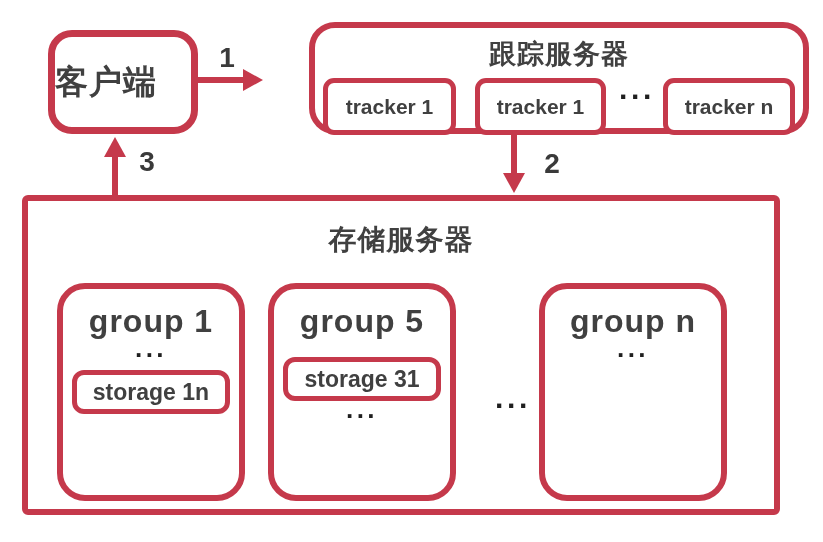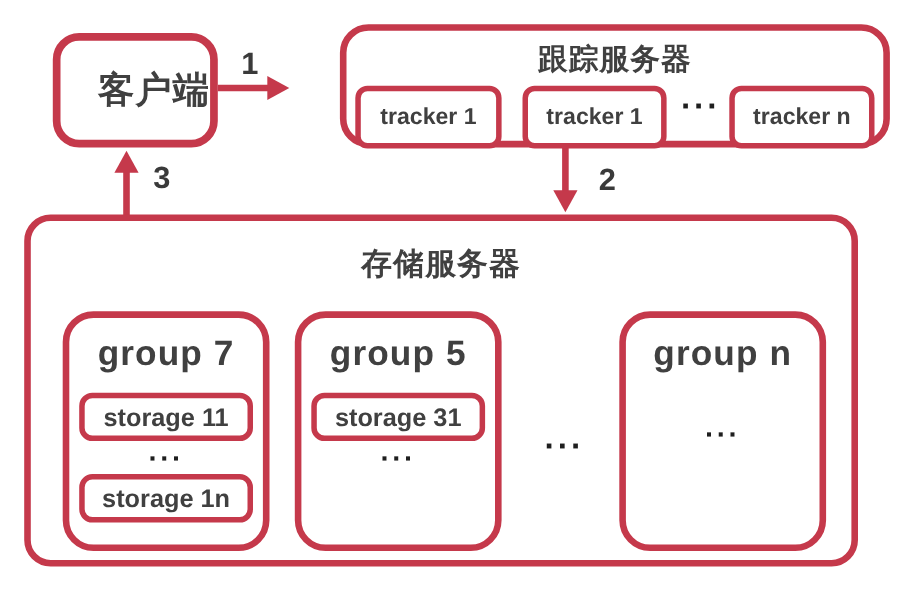--- a/index.html
+++ b/index.html
@@ -23,21 +23,21 @@
     border:6px solid var(--accent);
     background:#ffffff;
     color:var(--text);
     font-weight:bold;
   }
 
   
   .client{
     left:48px;top:30px;width:150px;height:104px;
     border-radius:24px;border-width:7px;
-    display:flex;align-items:center;justify-content:flex-end;
+    display:flex;align-items:center;justify-content:flex-start;
     font-size:33px;letter-spacing:1px;
   }
 
   
   .tracker-panel{
     left:265px;top:22px;width:500px;height:112px;
     border-radius:26px;
     margin-left:44px;
   }
   .panel-title{
@@ -61,39 +61,39 @@
   .tracker-dots{
     position:absolute;left:300px;top:52px;width:44px;
     text-align:center;
     font-size:30px;font-weight:bold;color:var(--dots);
     letter-spacing:2px;
   }
 
   
   .storage-panel{
     left:22px;top:195px;width:758px;height:320px;
-    border-radius:24px;
+    border-radius:6px;
   }
   .storage-title{
     position:absolute;left:0;right:0;top:20px;
     text-align:center;
     font-size:28px;font-weight:bold;color:var(--text);
     letter-spacing:1px;
   }
   .group{
     position:absolute;top:82px;width:188px;height:218px;
     box-sizing:border-box;
     border:6px solid var(--accent);
     border-radius:28px;
     display:flex;flex-direction:column;align-items:center;
     background:#fff;
   }
   .g1{left:29px;}
   .g2{left:240px;}
-  .gn{left:535px;gap:40px;}
+  .gn{left:511px;}
   .group-title{
     margin-top:14px;
     font-size:32px;font-weight:bold;color:var(--text);
     letter-spacing:1px;
   }
   .storage-node{
     box-sizing:border-box;
     width:158px;height:44px;
     border:5px solid var(--accent);
     border-radius:12px;
@@ -161,24 +161,21 @@
     <div class="tracker-dots">···</div>
     <div class="tracker-node tn">
       <span>tracker n</span>
     </div>
   </div>
 
   <div class="box storage-panel">
     <div class="storage-title">存储服务器</div>
 
     <div class="group g1">
-      <div class="group-title">group 7</div>
-      <div class="storage-node node-top">
-        <span>storage 11</span>
-      </div>
+      <div class="group-title">group 1</div>
       <div class="group-dots">···</div>
       <div class="storage-node">
         <span>storage 1n</span>
       </div>
     </div>
 
     <div class="group g2">
       <div class="group-title">group 5</div>
       <div class="storage-node node-top">
         <span>storage 31</span>

